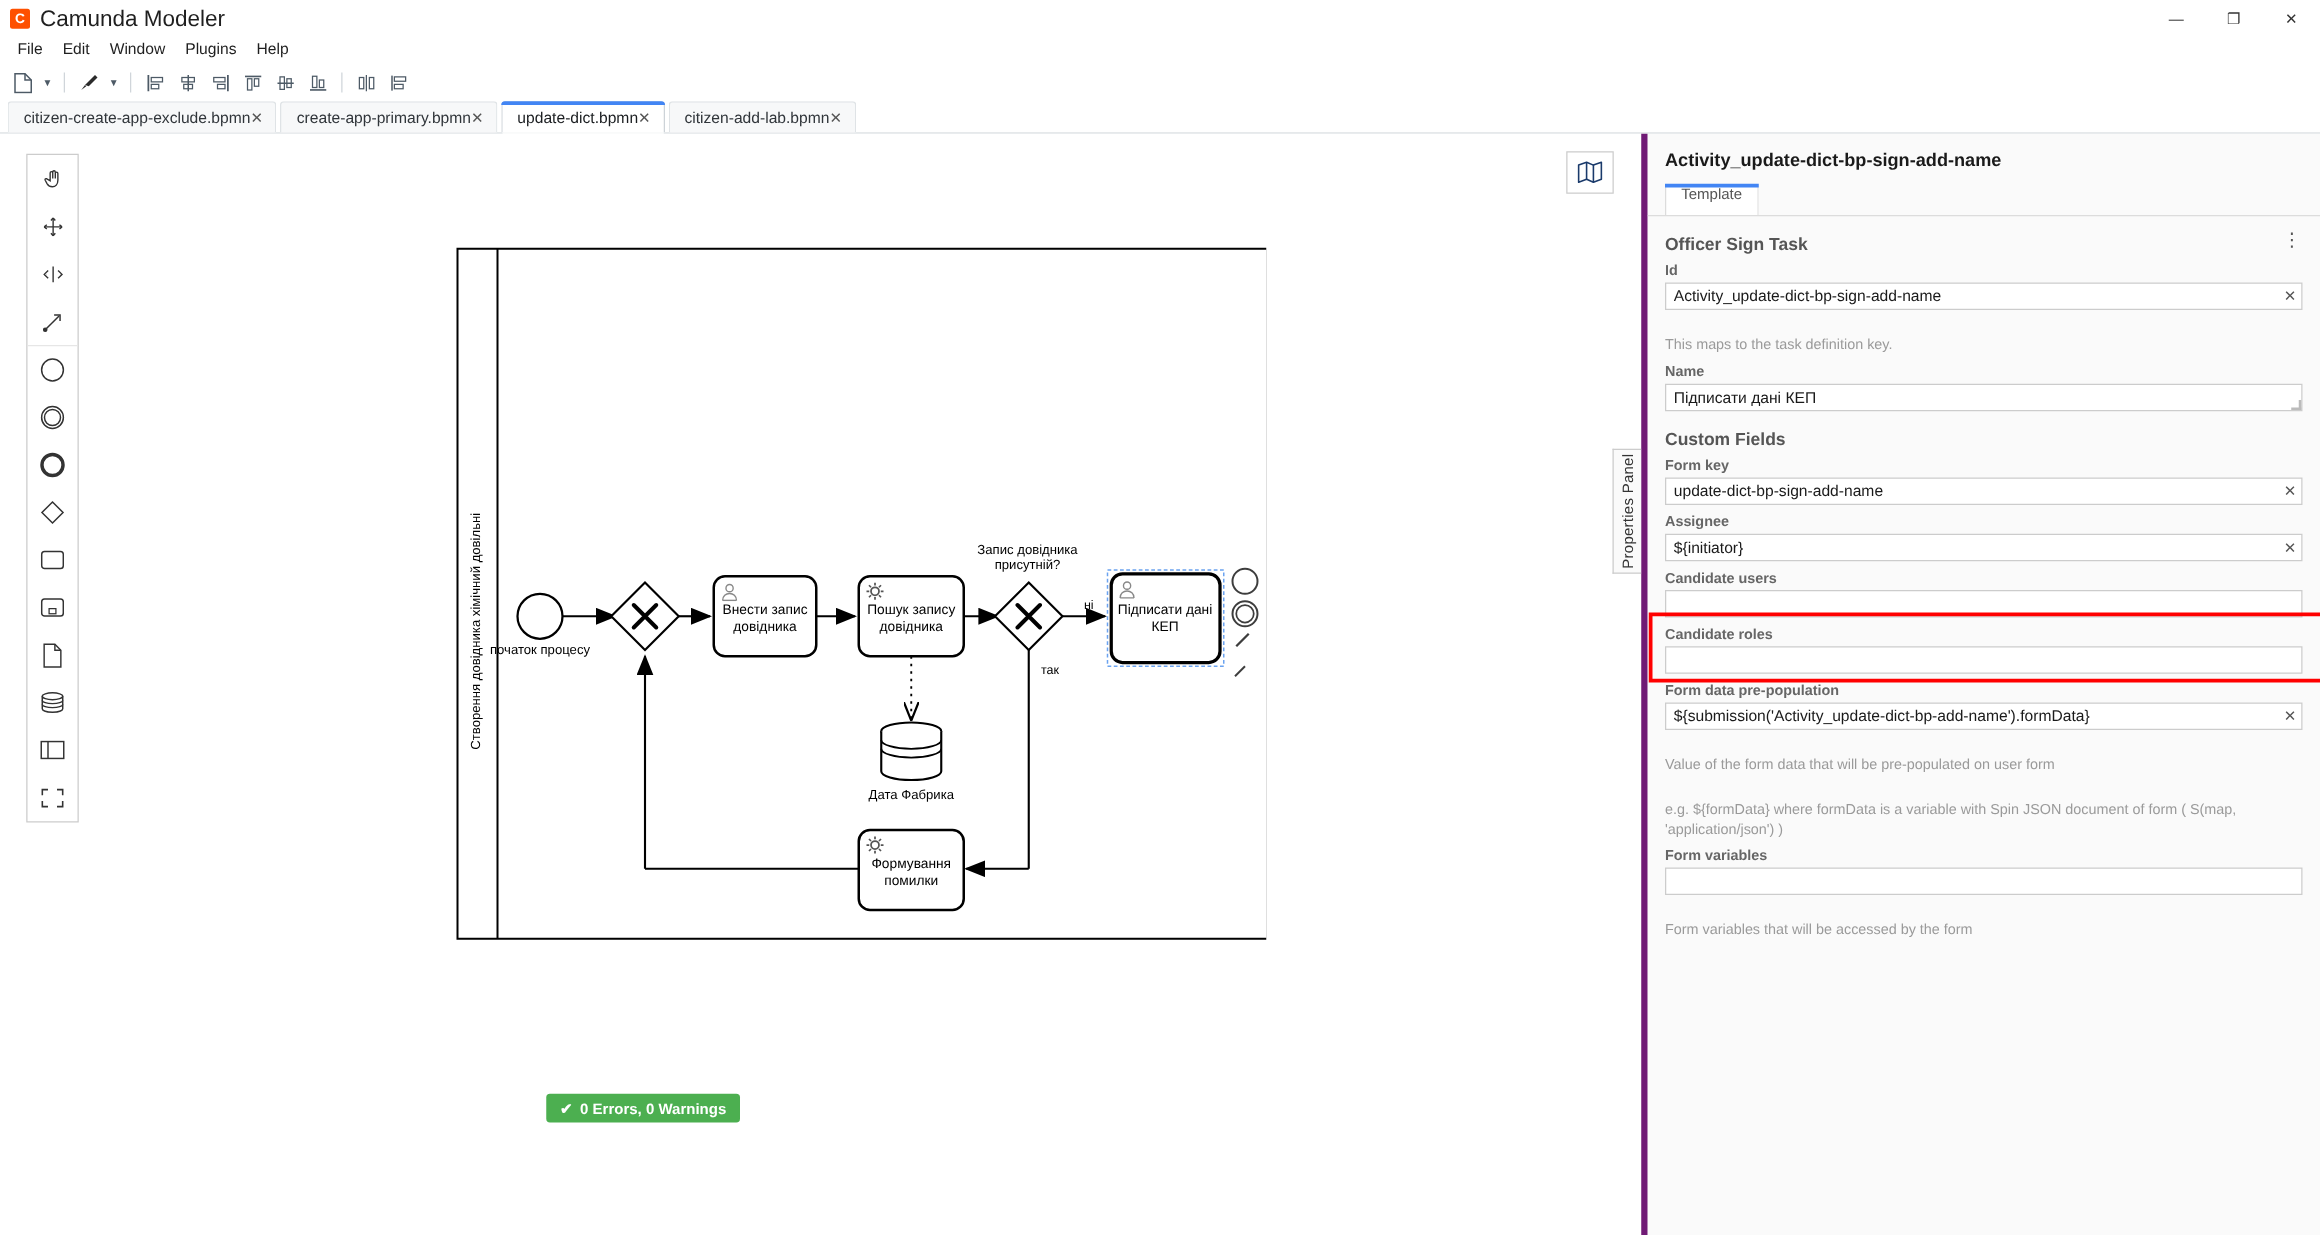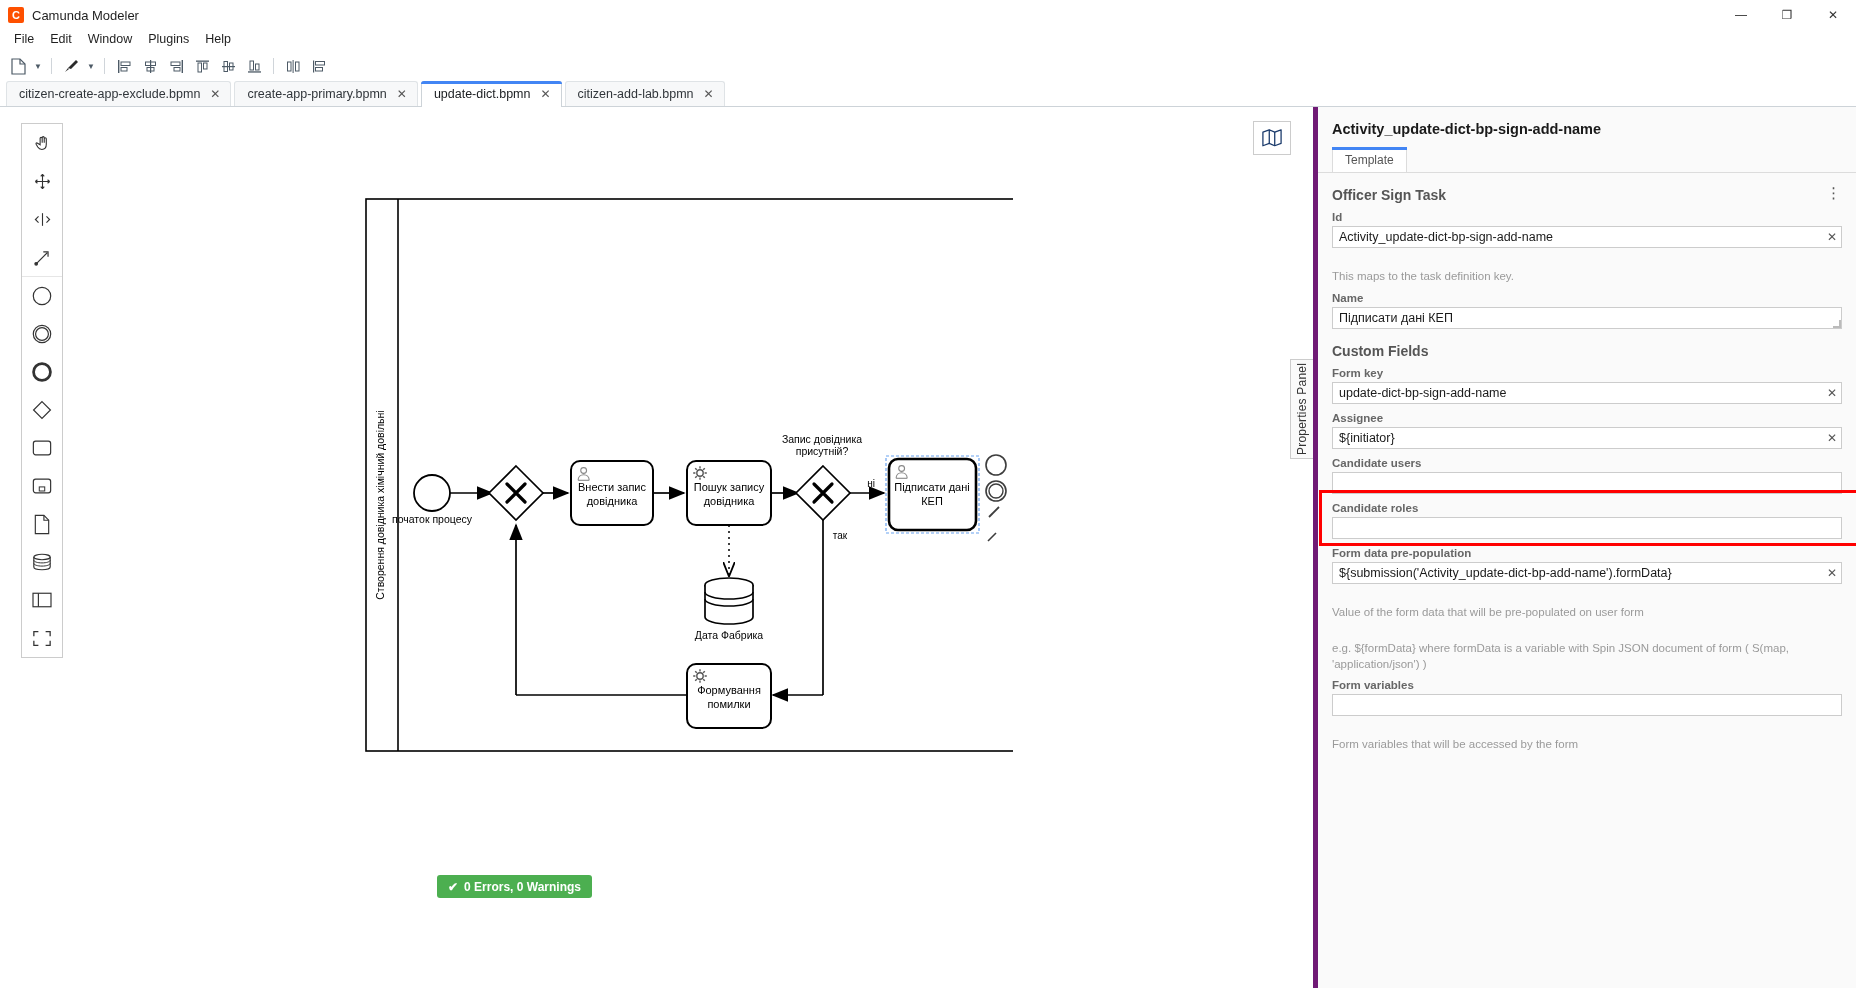--- a/index.html
+++ b/index.html
@@ -15,21 +15,21 @@
     height: 30px; display: flex; align-items: center;
     background: #ffffff; border-bottom: 0px solid #e0e0e0;
     padding-left: 8px;
   }
   .app-logo {
     width: 16px; height: 16px; background: #fe5000;
     border-radius: 2px; margin-right: 8px;
     display: flex; align-items: center; justify-content: center;
     color: #fff; font-size: 11px; font-weight: bold; line-height: 1;
   }
-  .app-title { font-size: 13px; color: #1f1f1f; }
+  .app-title { font-size: 18px; color: #1f1f1f; }
   .win-ctrls { margin-left: auto; display: flex; height: 30px; }
   .win-btn {
     width: 46px; height: 30px; display: flex; align-items: center;
     justify-content: center; color: #333; font-size: 12px;
   }
 
   
   .menubar {
     height: 22px; display: flex; align-items: flex-start;
     padding-left: 6px; background: #ffffff; font-size: 12.5px;
@@ -55,21 +55,21 @@
     height: 27px; display: flex; align-items: flex-end;
     background: #ffffff; padding-left: 6px; gap: 3px;
     border-bottom: 1px solid #cdd3d8;
   }
   .tab {
     height: 25px; display: flex; align-items: center;
     padding: 0 10px 0 12px; font-size: 12.5px; color: #30353a;
     background: #f7f8f9; border: 1px solid #dfe3e6;
     border-bottom: none;
     border-radius: 3px 3px 0 0;
-    gap: 10px; position: relative;
+    position: relative;
   }
   .tab.active {
     background: #ffffff; color: #1a1d20;
     border-color: #cdd3d8;
     z-index: 3;
   }
   .tab.active::before {
     content: ""; position: absolute; left: -1px; right: -1px; top: -1px;
     height: 3px; background: #4285f4; border-radius: 3px 3px 0 0;
   }
@@ -141,21 +141,21 @@
   }
   .pp-title {
     font-size: 14.5px; font-weight: bold; color: #1a1a1a;
     padding: 14px 14px 10px 14px;
   }
   .pp-tabs {
     display: flex; align-items: flex-end; padding-left: 14px;
     border-bottom: 1px solid #dcdcdc; height: 26px;
   }
   .pp-tab {
-    height: 25px; display: flex; align-items: center;
+    height: 25px; display: flex; 
     padding: 0 12px; font-size: 12px; color: #555;
     background: #ffffff; border: 1px solid #dcdcdc; border-bottom: none;
     position: relative; border-radius: 2px 2px 0 0;
   }
   .pp-tab.active::before {
     content: ""; position: absolute; left: -1px; right: -1px; top: -1px;
     height: 3px; background: #4285f4;
   }
   .pp-body { padding: 0 14px; }
   .pp-group-title {

